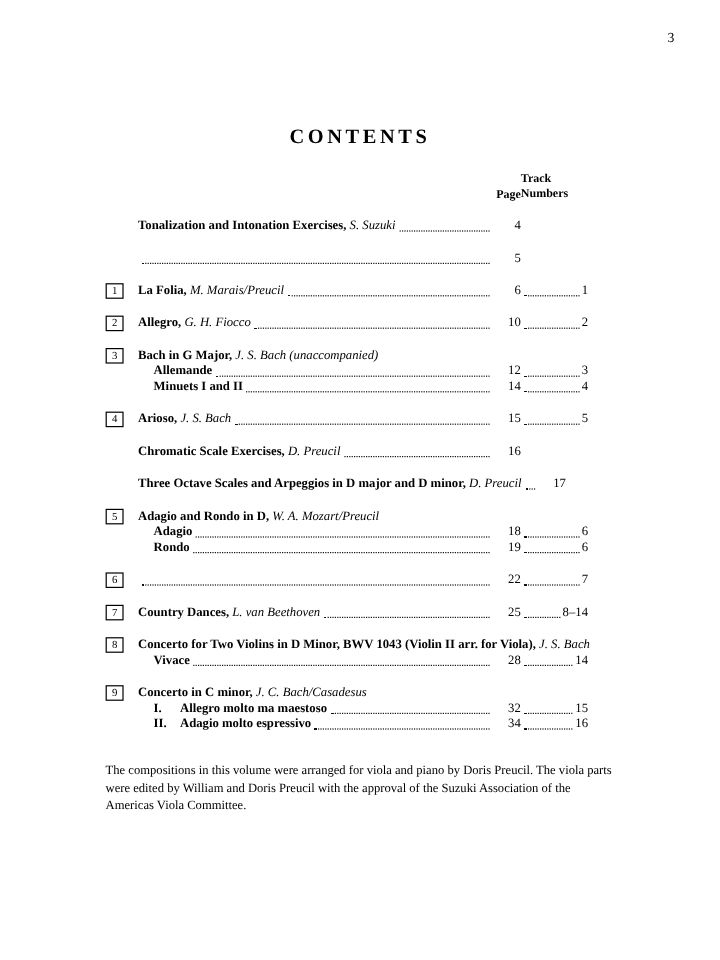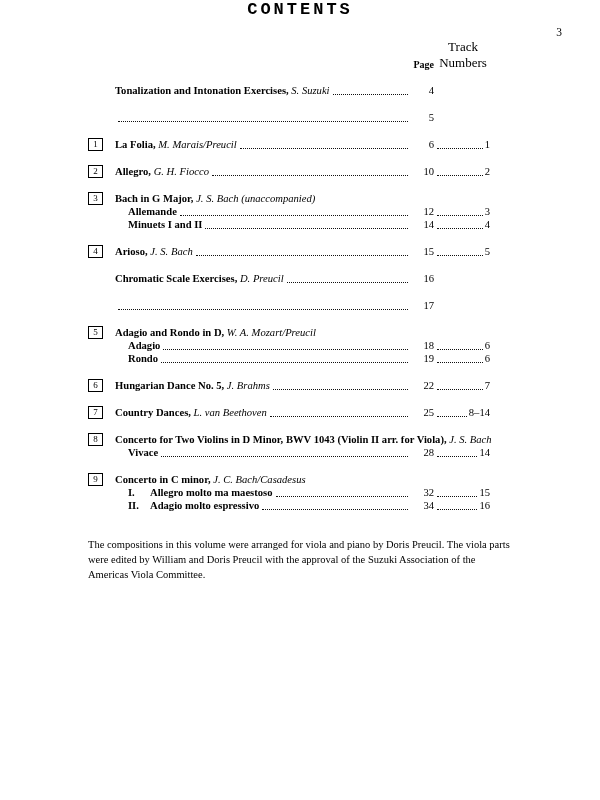--- a/index.html
+++ b/index.html
@@ -8,44 +8,44 @@
     font-family:"Liberation Serif", serif;
     color:#000;
     position:relative;
   }
   .pagenum {
     position:absolute; top:26px; right:38px;
     font-size:11.5px;
   }
   .title {
     text-align:center;
+    padding-top:104px;
     font-size:17px;
     font-weight:bold;
     letter-spacing:3px;
-    font-family:Liberation Mono, monospace;
   }
   .content {
     margin:20px 0 0 88px;
     width:404px;
   }
   .colheads {
     display:flex;
     align-items:flex-end;
     margin-bottom:10px;
   }
   .colheads .spacer { flex:1 1 auto; }
   .page-head {
     width:24px; flex:none;
     text-align:right;
     font-size:10px; font-weight:bold;
   }
   .track-head {
     width:58px; flex:none;
-    text-align:center;
-    font-size:13px; font-weight:normal;
+    text-align:left;
+    font-size:10px; font-weight:bold;
     line-height:1.2;
   }
   .group { margin-bottom:7px;margin-top:14px; }
   .row {
     display:flex;
     align-items:flex-end;
     line-height:13px;
     font-size:10.6px;
   }
   .numbox {
@@ -179,20 +179,21 @@
           <span class="numspace"></span>
           <span class="txt"><span class="ttl">Chromatic Scale Exercises,</span><span class="cmp"> D. Preucil</span></span>
           <span class="dots"></span>
           <span class="pg">16</span>
           <span class="tcol"></span>
         </div>
       </div>
       <div class="group">
         <div class="row">
           <span class="numspace"></span>
+          <span class="txt"><span class="ttl">Three Octave Scales and Arpeggios in D major and D minor,</span><span class="cmp"> D. Preucil</span></span>
           <span class="dots"></span>
           <span class="pg">17</span>
           <span class="tcol"></span>
         </div>
       </div>
       <div class="group">
         <div class="row">
           <span class="numbox">5</span>
           <span class="txt"><span class="ttl">Adagio and Rondo in D,</span><span class="cmp"> W. A. Mozart/Preucil</span></span>
         </div>
@@ -213,21 +214,20 @@
           <span class="pg">19</span>
           <span class="tcol">
             <span class="dots"></span>
             <span class="tk">6</span>
           </span>
         </div>
       </div>
       <div class="group">
         <div class="row">
           <span class="numbox">6</span>
-          <span class="txt"><span class="ttl">Hungarian Dance No. 5,</span><span class="cmp"> J. Brahms</span></span>
           <span class="dots"></span>
           <span class="pg">22</span>
           <span class="tcol">
             <span class="dots"></span>
             <span class="tk">7</span>
           </span>
         </div>
       </div>
       <div class="group">
         <div class="row">

